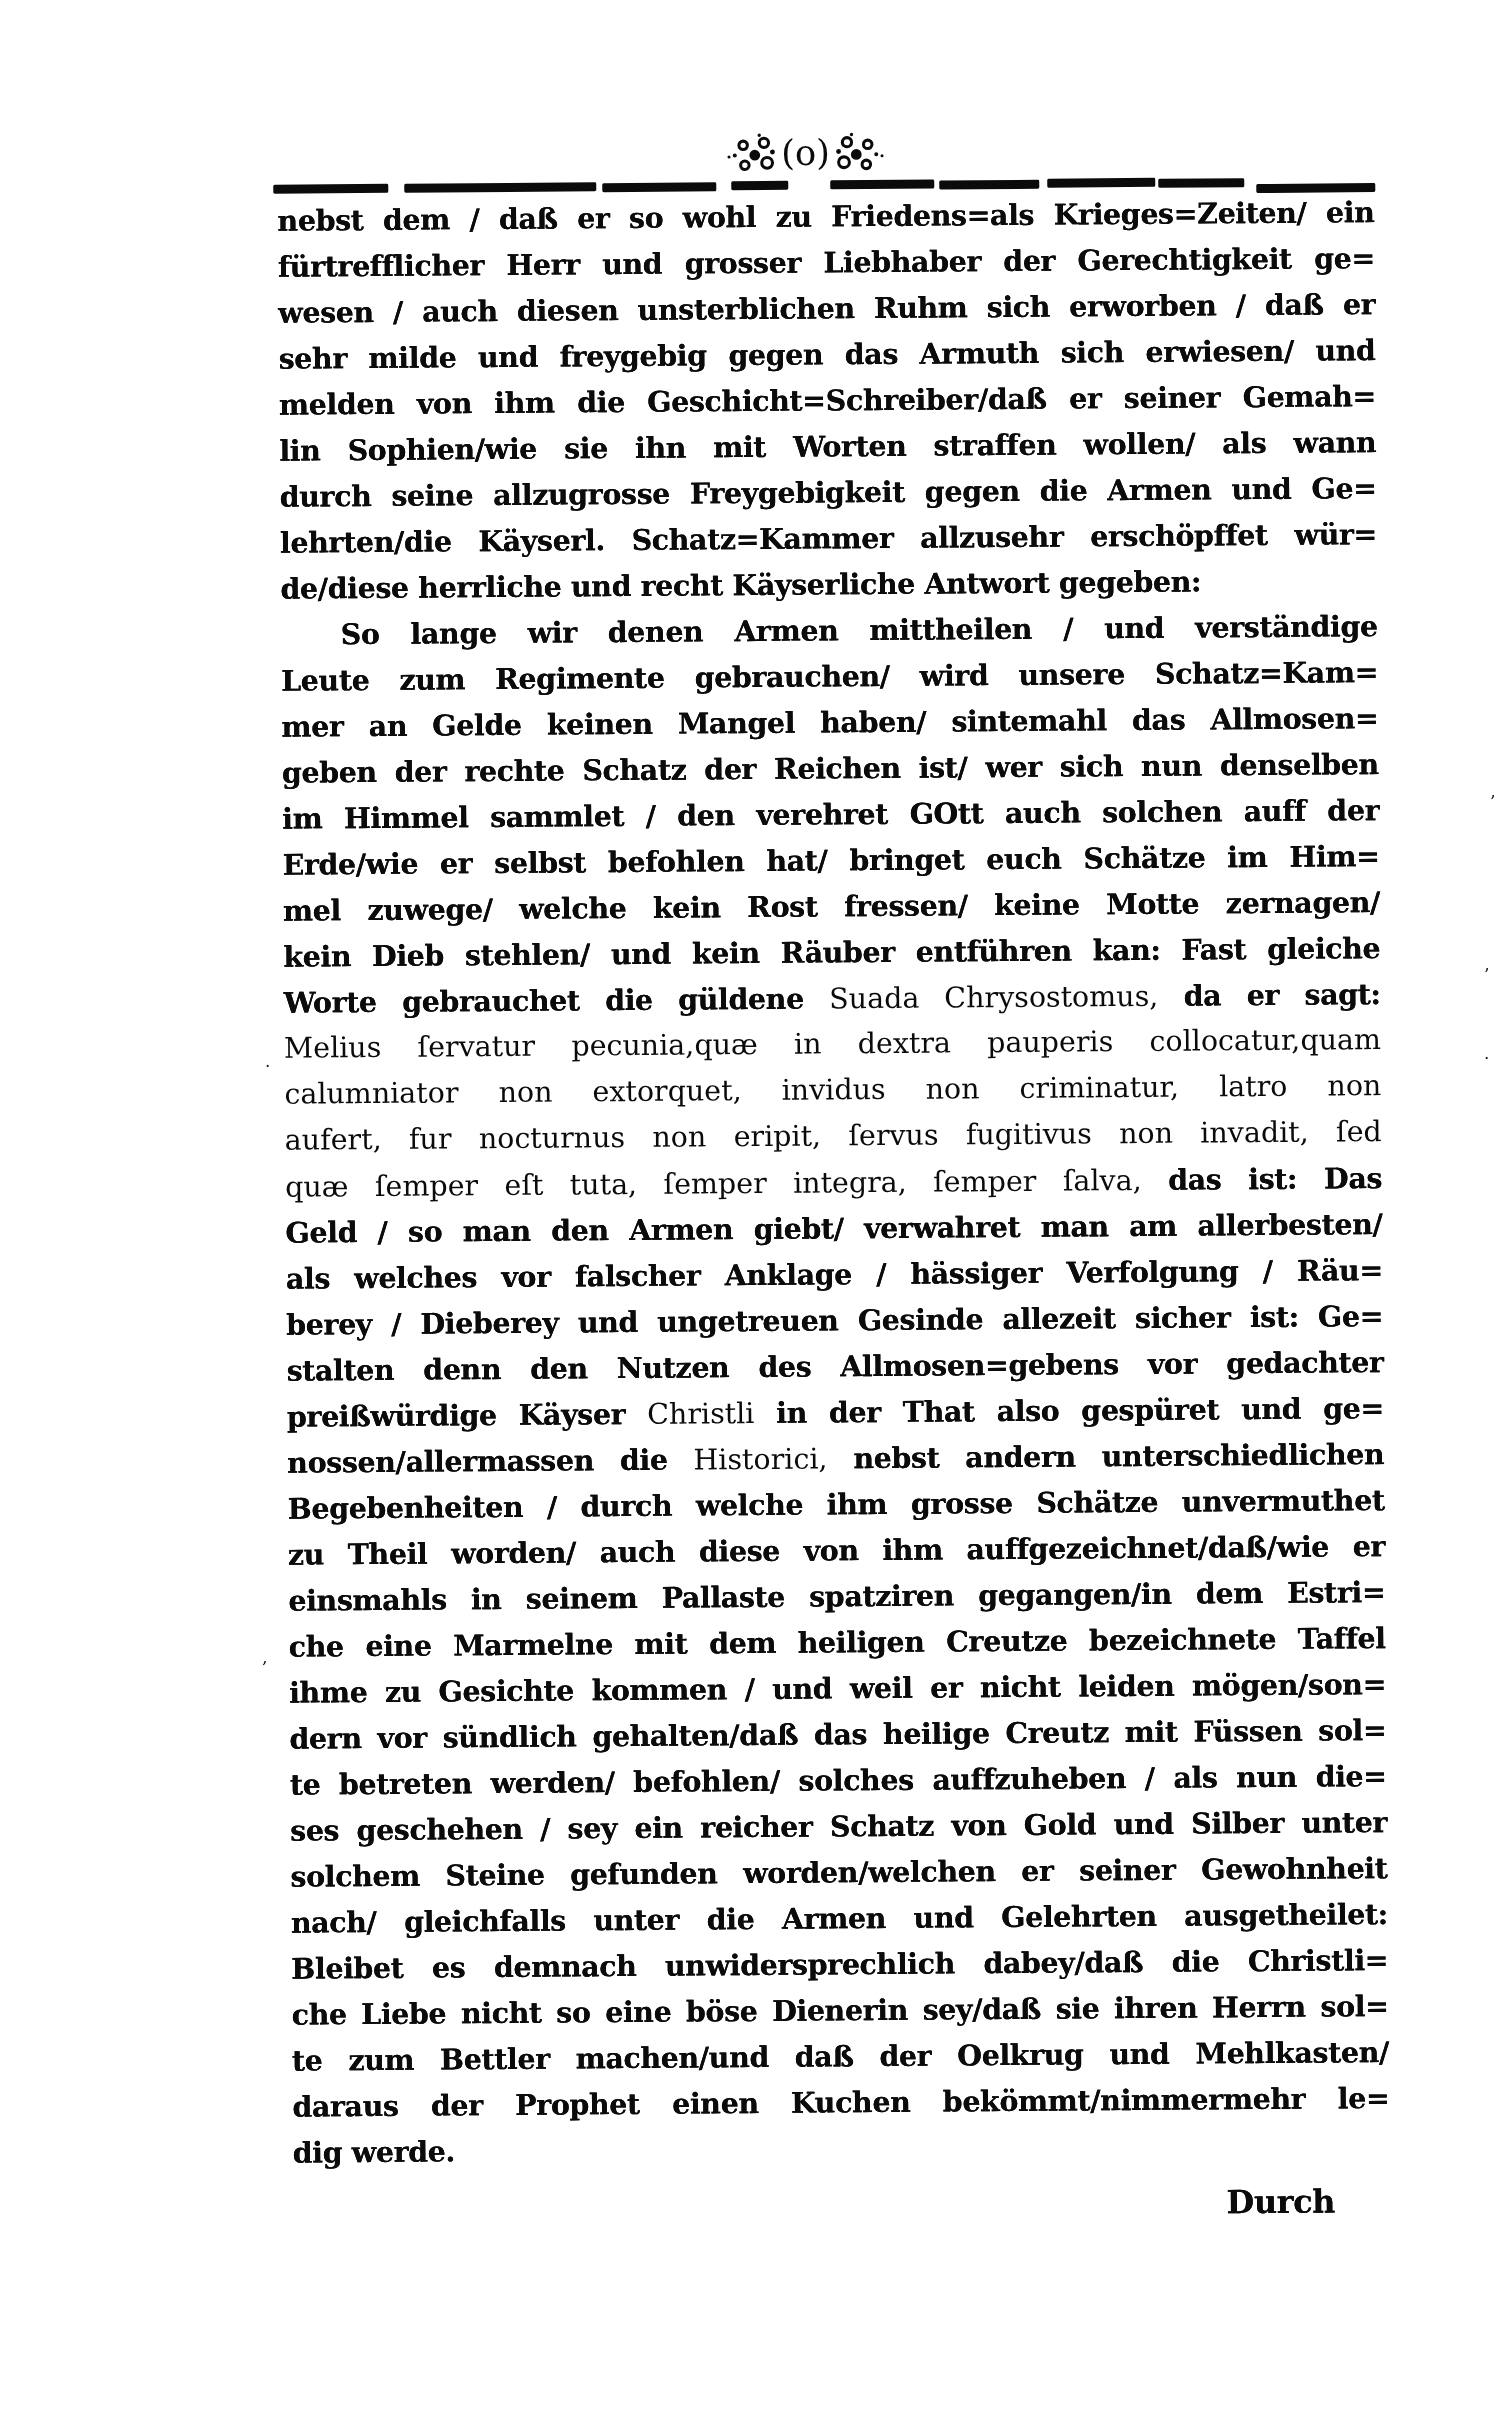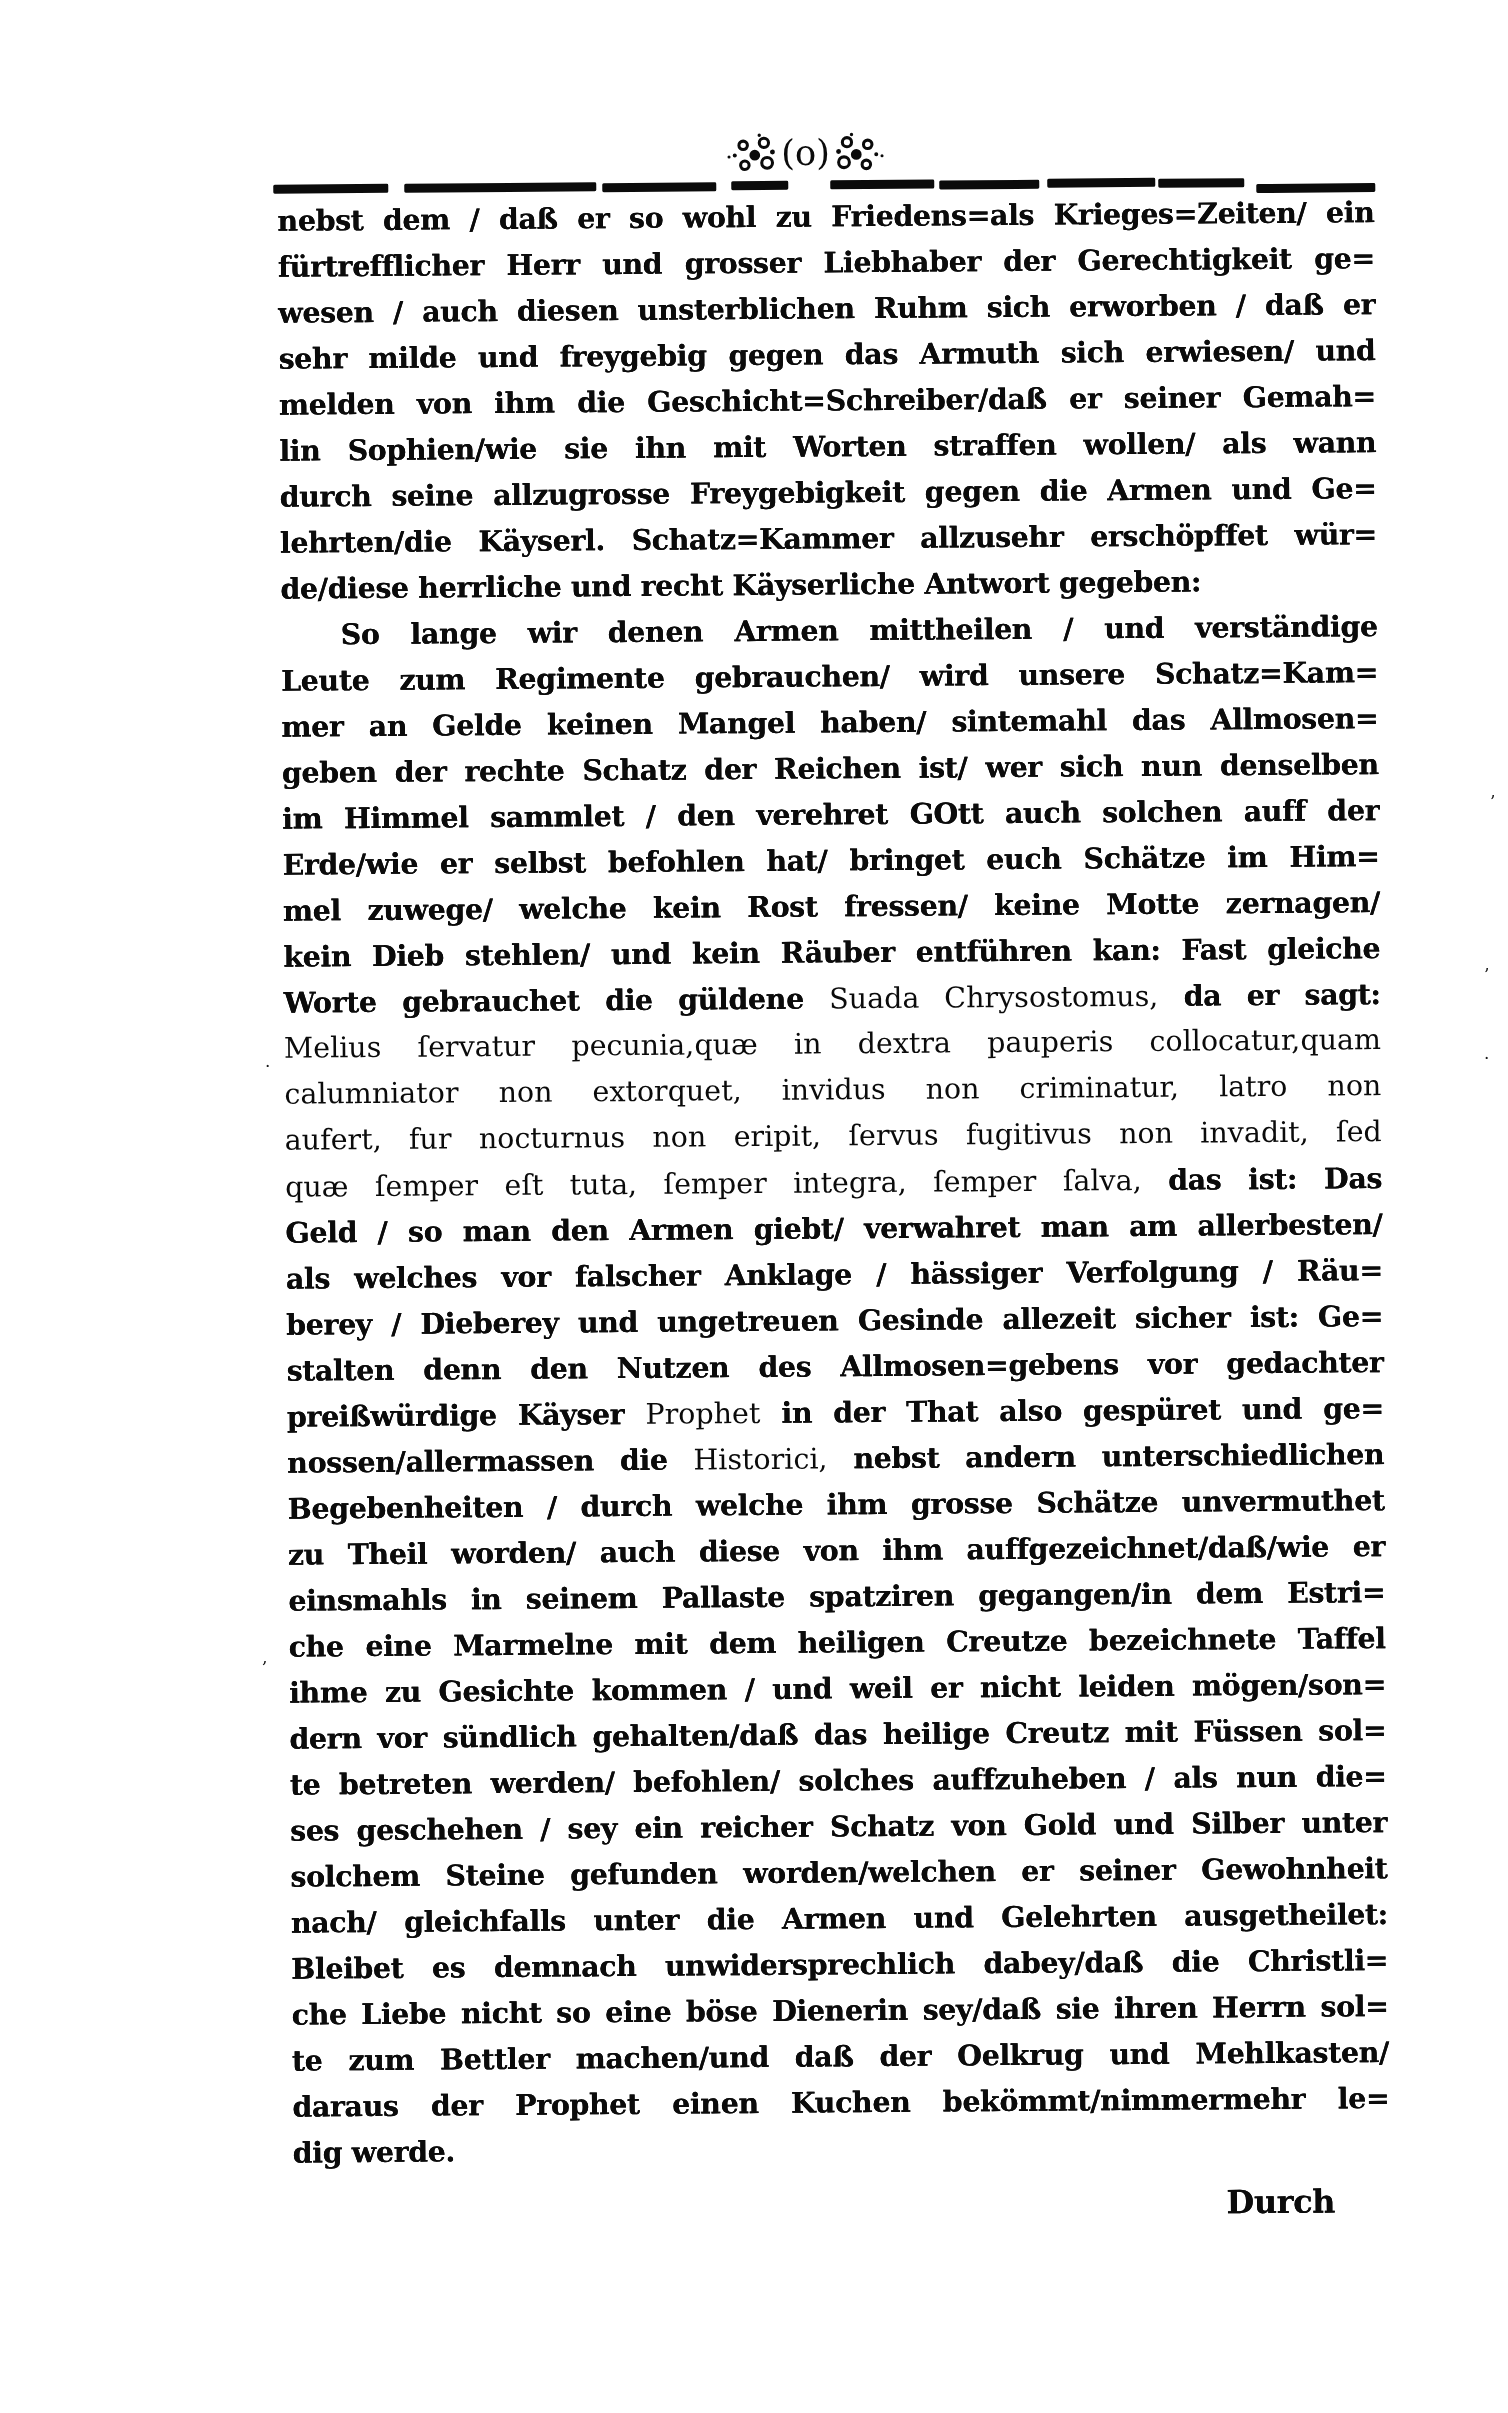--- a/index.html
+++ b/index.html
@@ -112,21 +112,21 @@
       <div class="line"><span class="fraktur">kein Dieb stehlen/ und kein Räuber entführen kan: Fast gleiche</span></div>
       <div class="line"><span class="fraktur">Worte gebrauchet die güldene </span><span class="antiqua">Suada Chrysostomus,</span><span class="fraktur"> da er sagt:</span></div>
       <div class="line"><span class="antiqua">Melius ſervatur pecunia,quæ in dextra pauperis collocatur,quam</span></div>
       <div class="line"><span class="antiqua">calumniator non extorquet, invidus non criminatur, latro non</span></div>
       <div class="line"><span class="antiqua">aufert, fur nocturnus non eripit, ſervus fugitivus non invadit, ſed</span></div>
       <div class="line"><span class="antiqua">quæ ſemper eſt tuta, ſemper integra, ſemper ſalva, </span><span class="fraktur">das ist: Das</span></div>
       <div class="line"><span class="fraktur">Geld / so man den Armen giebt/ verwahret man am allerbesten/</span></div>
       <div class="line"><span class="fraktur">als welches vor falscher Anklage / hässiger Verfolgung / Räu=</span></div>
       <div class="line"><span class="fraktur">berey / Dieberey und ungetreuen Gesinde allezeit sicher ist: Ge=</span></div>
       <div class="line"><span class="fraktur">stalten denn den Nutzen des Allmosen=gebens vor gedachter</span></div>
-      <div class="line"><span class="fraktur">preißwürdige Käyser </span><span class="antiqua">Prophet</span><span class="fraktur"> in der That also gespüret und ge=</span></div>
+      <div class="line"><span class="fraktur">preißwürdige Käyser </span><span class="antiqua">Christli</span><span class="fraktur"> in der That also gespüret und ge=</span></div>
       <div class="line"><span class="fraktur">nossen/allermassen die </span><span class="antiqua">Historici,</span><span class="fraktur"> nebst andern unterschiedlichen</span></div>
       <div class="line"><span class="fraktur">Begebenheiten / durch welche ihm grosse Schätze unvermuthet</span></div>
       <div class="line"><span class="fraktur">zu Theil worden/ auch diese von ihm auffgezeichnet/daß/wie er</span></div>
       <div class="line"><span class="fraktur">einsmahls in seinem Pallaste spatziren gegangen/in dem Estri=</span></div>
       <div class="line"><span class="fraktur">che eine Marmelne mit dem heiligen Creutze bezeichnete Taffel</span></div>
       <div class="line"><span class="fraktur">ihme zu Gesichte kommen / und weil er nicht leiden mögen/son=</span></div>
       <div class="line"><span class="fraktur">dern vor sündlich gehalten/daß das heilige Creutz mit Füssen sol=</span></div>
       <div class="line"><span class="fraktur">te betreten werden/ befohlen/ solches auffzuheben / als nun die=</span></div>
       <div class="line"><span class="fraktur">ses geschehen / sey ein reicher Schatz von Gold und Silber unter</span></div>
       <div class="line"><span class="fraktur">solchem Steine gefunden worden/welchen er seiner Gewohnheit</span></div>

